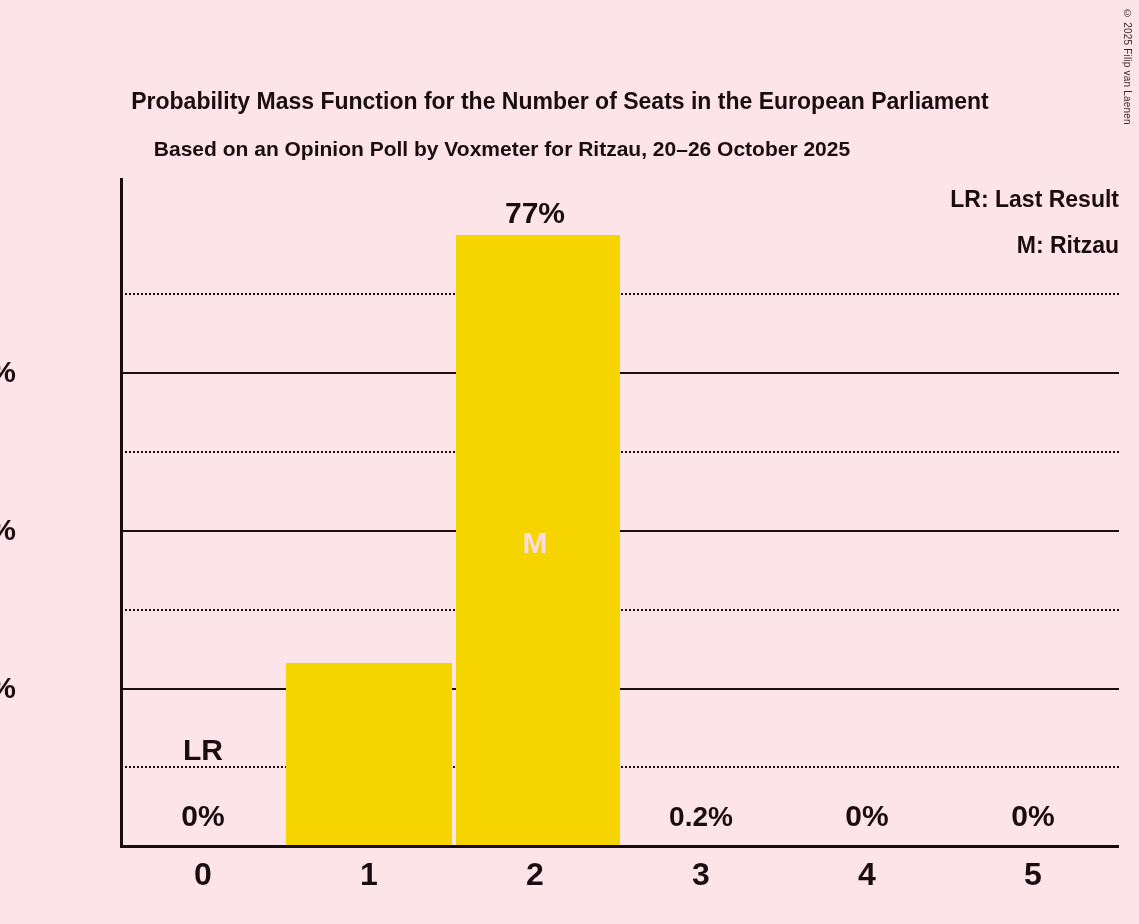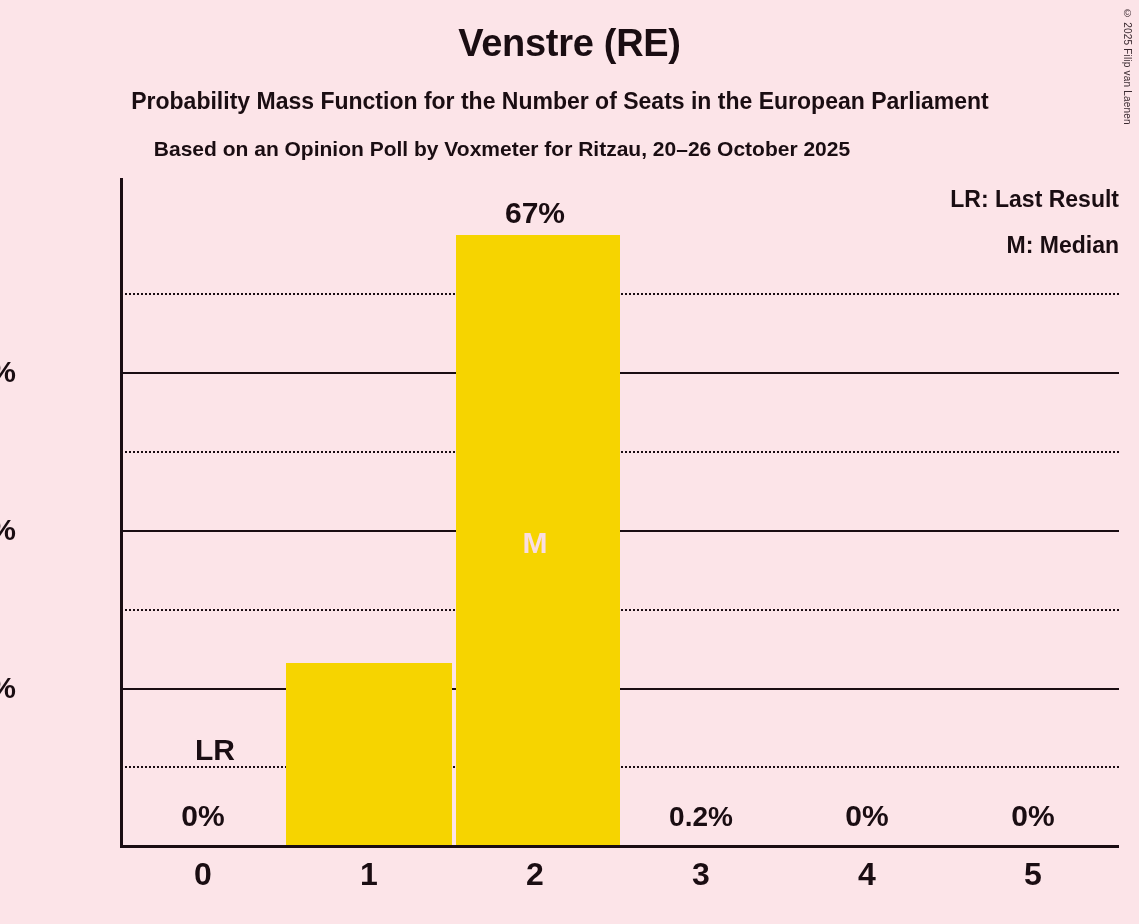--- a/index.html
+++ b/index.html
@@ -145,26 +145,25 @@
   .legend.l1 { top: 186px; }
   .legend.l2 { top: 232px; }
 </style>
 </head>
 <body>
 
 <div class="chart-root">
 
   <div class="copyright">© 2025 Filip van Laenen</div>
 
-  <div class="title">Venstre (RE)</div>
   <div class="subtitle">Probability Mass Function for the Number of Seats in the European Parliament</div>
   <div class="subtitle2">Based on an Opinion Poll by Voxmeter for Ritzau, 20–26 October 2025</div>
 
   <div class="legend l1">LR: Last Result</div>
-  <div class="legend l2">M: Median</div>
+  <div class="legend l2">M: Ritzau</div>
 
   <div class="ytick" style="top:688px;">20%</div>
   <div class="ytick" style="top:530px;">40%</div>
   <div class="ytick" style="top:372px;">60%</div>
 
   <div class="xtick" style="left:120px; width:166px;">0</div>
   <div class="xtick" style="left:286px; width:166px;">1</div>
   <div class="xtick" style="left:452px; width:166px;">2</div>
   <div class="xtick" style="left:618px; width:166px;">3</div>
   <div class="xtick" style="left:784px; width:166px;">4</div>
@@ -180,23 +179,23 @@
     <div class="gridline major" style="top:194px;"></div>
     <div class="gridline minor" style="top:115px;"></div>
 
     <div class="axis-y"></div>
     <div class="axis-x"></div>
 
     <div class="bar" style="left:166px; width:166px; height:182px;"></div>
     <div class="bar" style="left:336px; width:164px; height:610px;"></div>
 
     <div class="bar-label" style="left:0px; width:166px; top:655px;">0%</div>
-    <div class="bar-label" style="left:332px; width:166px; top:52px;">67%</div>
+    <div class="bar-label" style="left:332px; width:166px; top:52px;">77%</div>
     <div class="bar-label small" style="left:498px; width:166px; top:655px;">0.2%</div>
     <div class="bar-label" style="left:664px; width:166px; top:655px;">0%</div>
     <div class="bar-label" style="left:830px; width:166px; top:655px;">0%</div>
 
-    <div class="lr-mark" style="left:12px; width:166px; top:555px;">LR</div>
+    <div class="lr-mark" style="left:0px; width:166px; top:555px;">LR</div>
 
     <div class="median-mark" style="left:332px; width:166px; top:348px;">M</div>
 
   </div>
 </div>
 
 </body></html>

